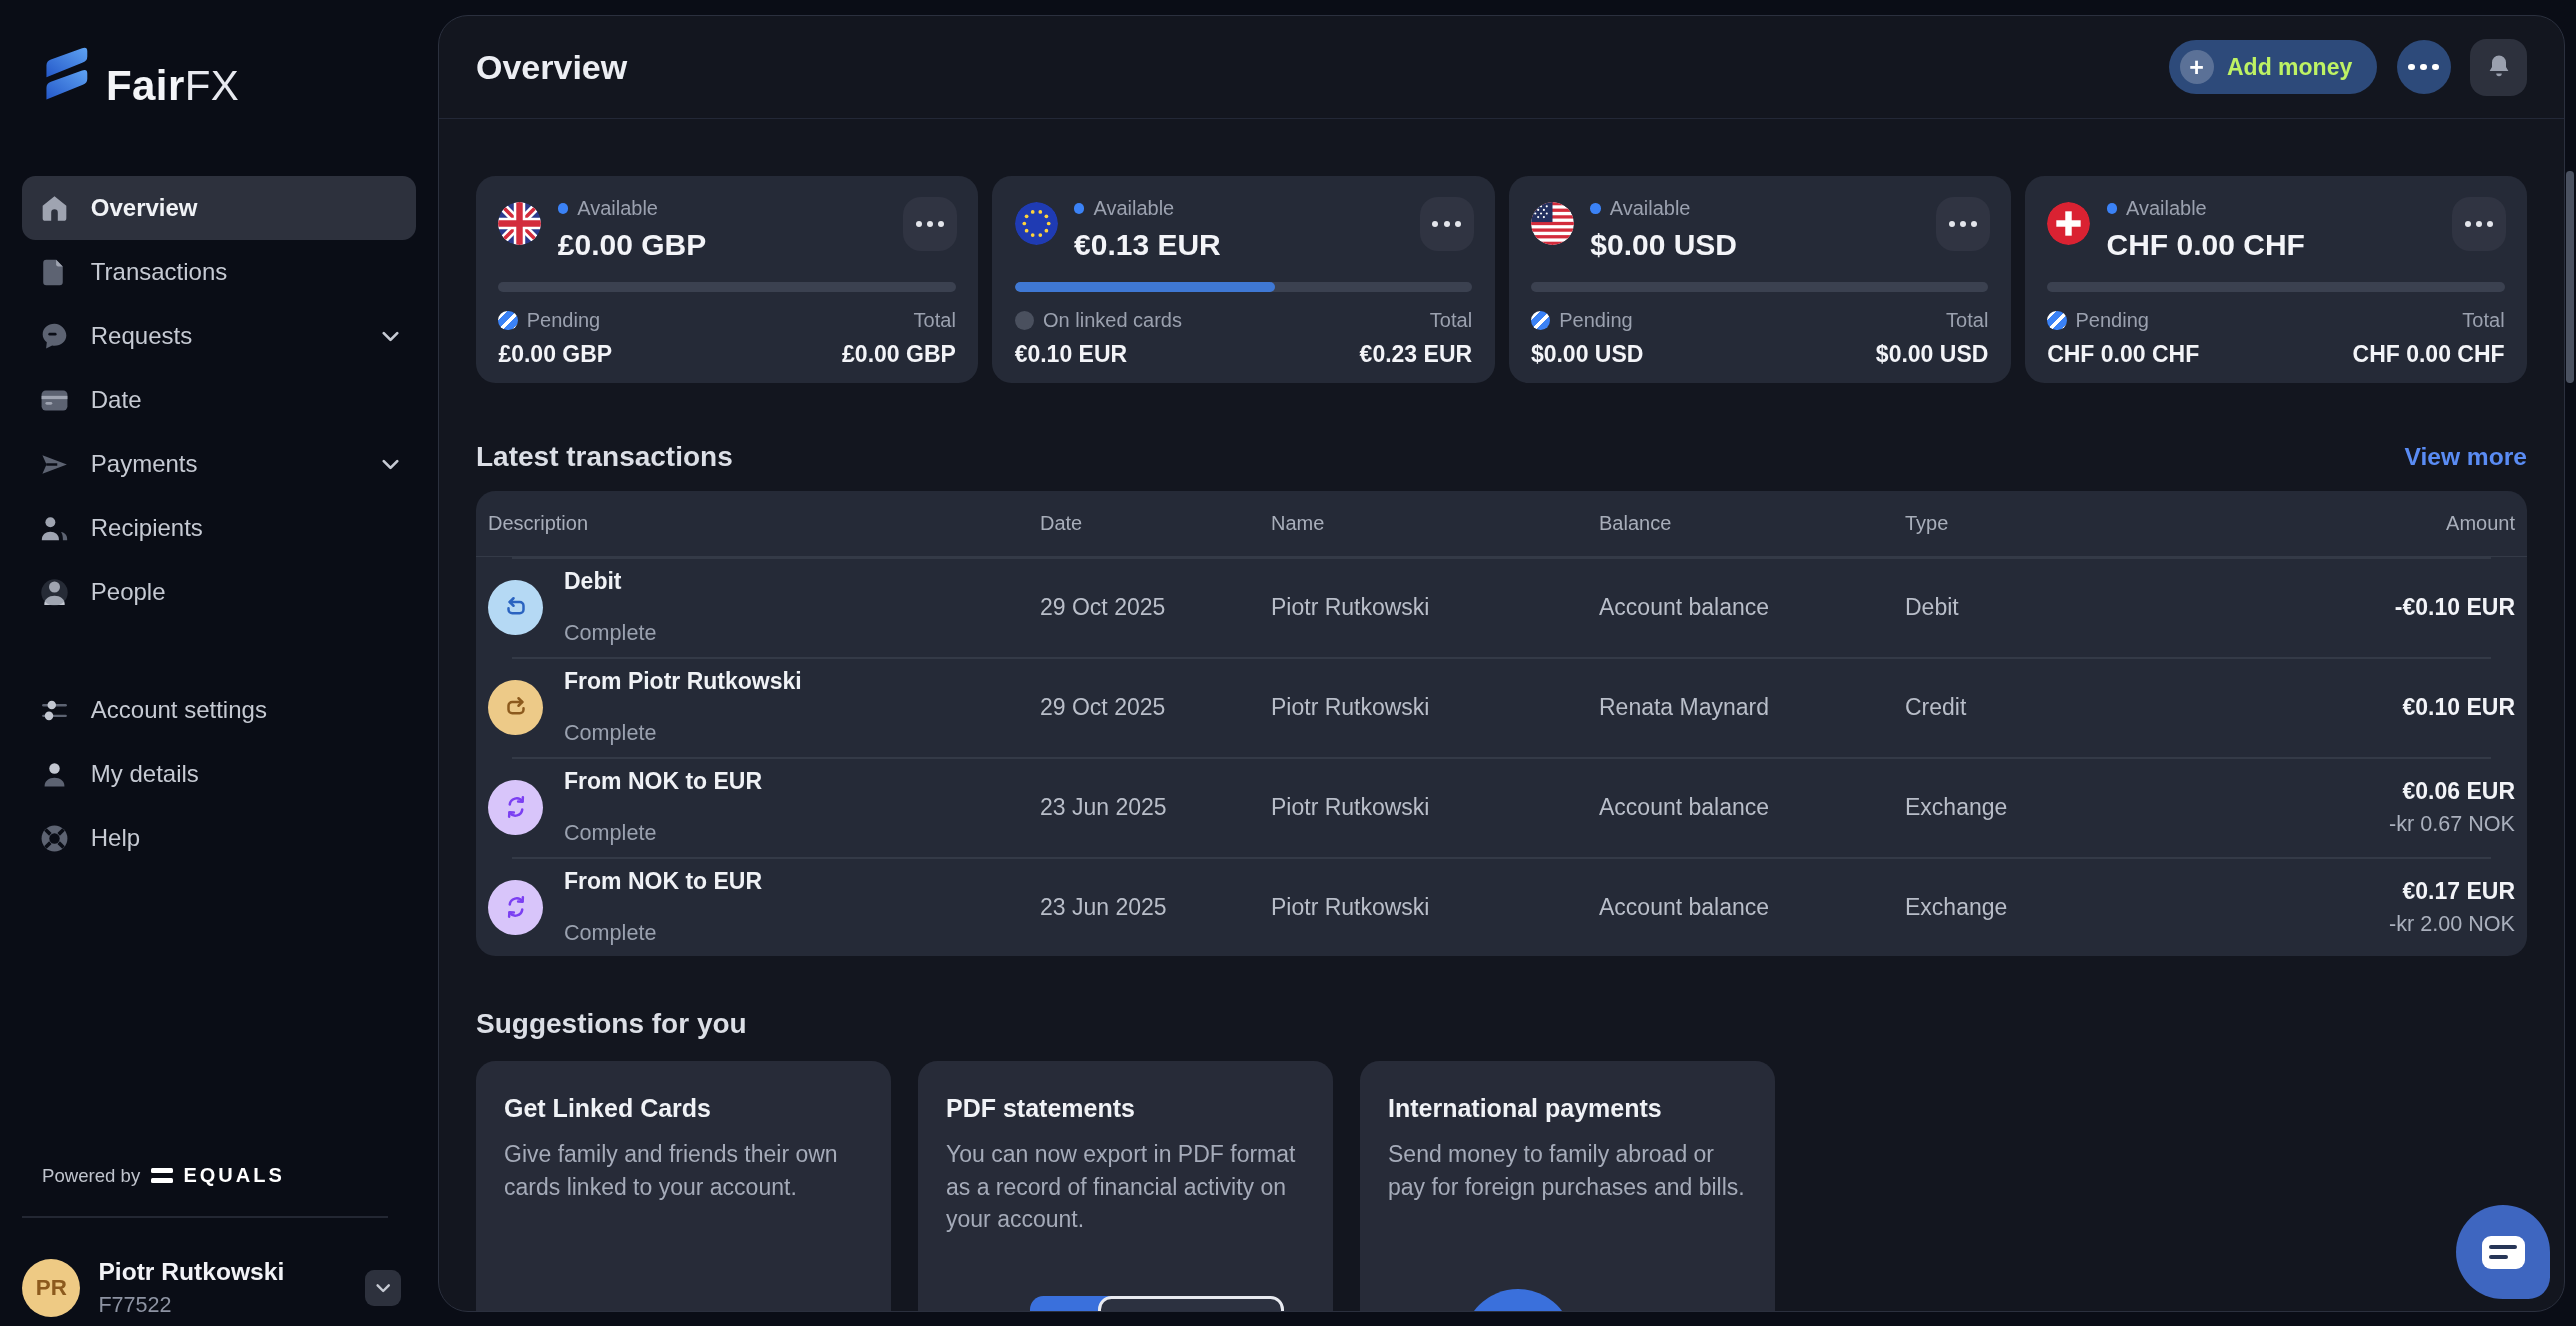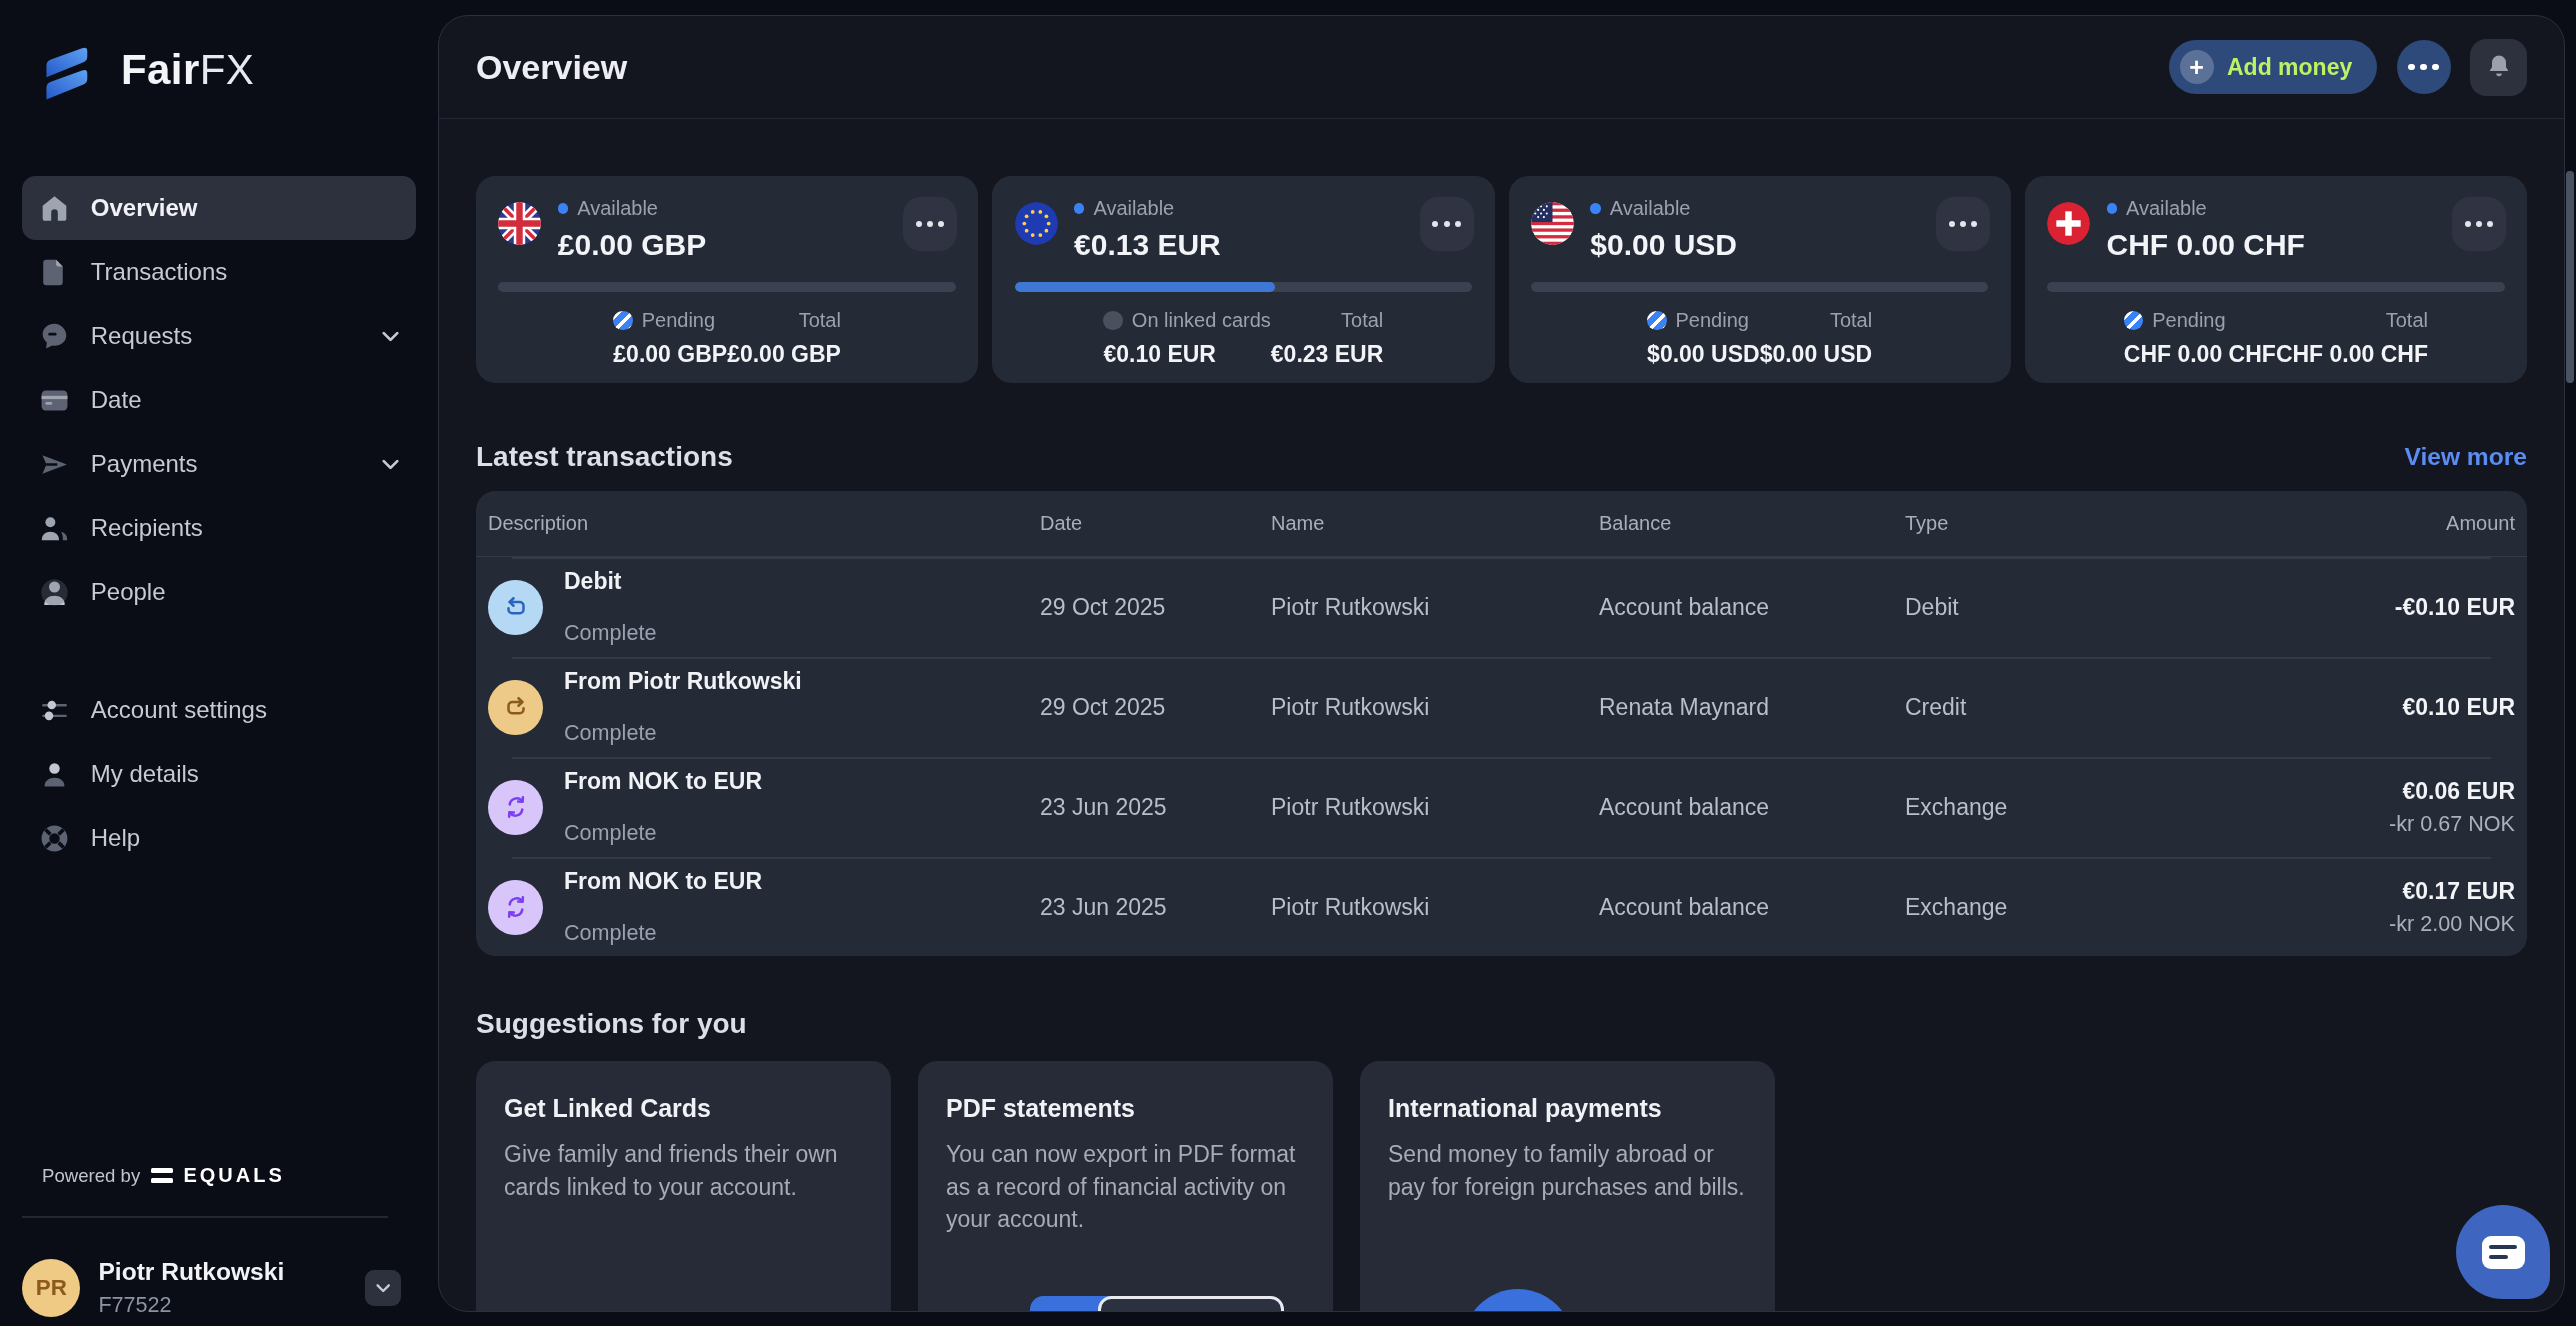--- a/index.html
+++ b/index.html
@@ -7,21 +7,21 @@
   body {
     background:#0a0d16;
     font-family:"Liberation Sans", sans-serif;
     color:#eef0f5;
     overflow:hidden;
     position:relative;
   }
 
   
   .sidebar { position:absolute; left:0; top:0; width:438px; height:100%; }
-  .logo { display:flex; align-items:flex-start; gap:30px; margin:46px 0 0 42px; }
+  .logo { display:flex; align-items:flex-end; gap:15px; margin:46px 0 0 42px; }
   .logo-text { font-size:42px; letter-spacing:0.4px; }
   .logo-text b { font-weight:700; color:#f4f5f8; }
   .logo-text span { font-weight:400; color:#e7e9ef; }
 
   .nav { margin:66px 22.4px 0 22.4px; }
   .nav-item {
     display:flex; align-items:center; height:64px; padding:0 15px;
     border-radius:13.4px; cursor:pointer; position:relative;
   }
   .nav-item.active { background:#2d313d; }
@@ -92,21 +92,21 @@
   .avail-dot { width:10.4px; height:10.4px; border-radius:50%; background:#3b82f6; }
   .avail-lbl { font-size:20px; color:#9ba1af; }
   .avail-val { font-size:30px; font-weight:700; color:#f3f4f8; margin-top:7.5px; }
   .btn-more-card {
     position:absolute; right:21px; top:21px; width:54px; height:54px; border-radius:18px;
     background:#303442; cursor:pointer; display:flex; align-items:center; justify-content:center; gap:5.2px;
   }
   .btn-more-card i { display:block; width:6px; height:6px; border-radius:50%; background:#e3e5eb; }
   .bar { position:absolute; left:22.4px; right:22.4px; top:106px; height:10.4px; border-radius:5.2px; background:#3b4150; overflow:hidden; }
   .bar .fill { height:100%; border-radius:5.2px; background:#3f78d4; }
-  .acct-bottom { position:absolute; left:22.4px; right:22.4px; top:133px; display:flex; justify-content:center; }
+  .acct-bottom { position:absolute; left:22.4px; right:22.4px; top:133px; display:flex; justify-content:space-between; }
   .ab-lbl { display:flex; align-items:center; gap:9px; font-size:20px; color:#9ba1af; }
   .ab-lbl.right { justify-content:flex-end; }
   .ab-val { font-size:23px; font-weight:700; color:#f3f4f8; margin-top:9px; }
   .ab-col.right { text-align:right; }
   .pend-ico {
     width:19.4px; height:19.4px; border-radius:50%;
     background:repeating-linear-gradient(135deg,#3b82f6 0 3.7px,#ffffff 3.7px 6.7px,#3b82f6 6.7px 9.7px);
   }
   .linked-ico { width:19.4px; height:19.4px; border-radius:50%; background:#4a505e; }
 

